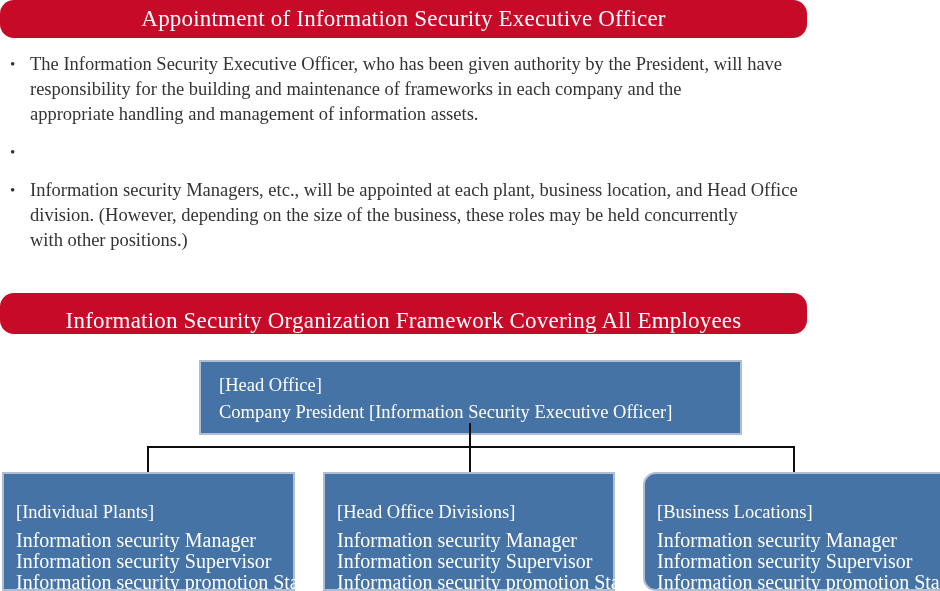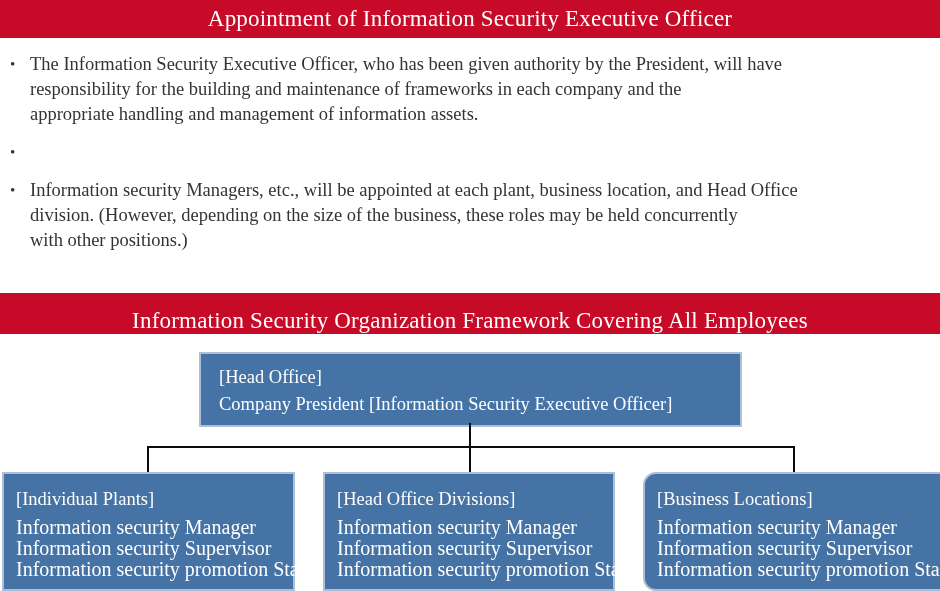--- a/index.html
+++ b/index.html
@@ -12,23 +12,23 @@
     --connector:#0d0d0d;
     --page-background:#ffffff;
   }
   html,body{margin:0;padding:0;}
   body{font-family:"Liberation Serif","DejaVu Serif",serif;background:#fff;}
   .page{
     position:relative;width:940px;height:591px;
     background:var(--page-background);overflow:hidden;
   }
   .section-bar{
-    position:absolute;left:0;width:940px;
+    position:absolute;left:0;width:807px;
     background:var(--header-background);color:var(--header-text);
-    display:flex;align-items:center;justify-content:center;
+    display:flex;align-items:center;justify-content:center;border-radius:14px;
   }
   .section-bar.first{top:0;height:38px;}
   .section-bar.second{top:293px;height:41px;align-items:flex-end;}
   .section-bar .bar-title{
     font-size:23px;letter-spacing:0.2px;white-space:nowrap;
   }
   .bullet-list{
     position:absolute;top:52px;left:10px;width:918px;
     color:var(--body-text);
   }
@@ -39,25 +39,25 @@
   }
   .bullet-text{
     font-size:18.5px;line-height:25px;white-space:pre-line;
   }
   .org-box{
     position:absolute;box-sizing:border-box;
     background:var(--box-background);color:var(--box-text);
     border:2px solid var(--box-border);
   }
   .root-box{
-    left:199px;top:352px;width:543px;height:75px;
+    left:199px;top:360px;width:543px;height:75px;
     padding:10px 2px 0 18px;
   }
   .root-line{display:block;font-size:18.5px;line-height:27px;white-space:nowrap;}
-  .child-box{top:472px;height:119px;padding:13px 6px 0 12px;}
+  .child-box{top:472px;height:119px;padding:26px 6px 0 12px;}
   .child-box.c0{left:2px;width:293px;}
   .child-box.c1{left:323px;width:292px;}
   .child-box.c2{left:643px;width:350px;border-radius:13px;}
   .child-heading{display:block;font-size:18.5px;line-height:25px;margin-bottom:5px;white-space:nowrap;}
   .child-role{display:block;font-size:20px;line-height:21px;white-space:nowrap;}
   .connector{position:absolute;background:var(--connector);}
   .conn-root-drop{left:469px;top:423px;width:2px;height:25px;}
   .conn-horizontal{left:147px;top:446px;width:648px;height:2px;}
   .conn-drop-left{left:147px;top:446px;width:2px;height:26px;}
   .conn-drop-mid{left:469px;top:446px;width:2px;height:26px;}

